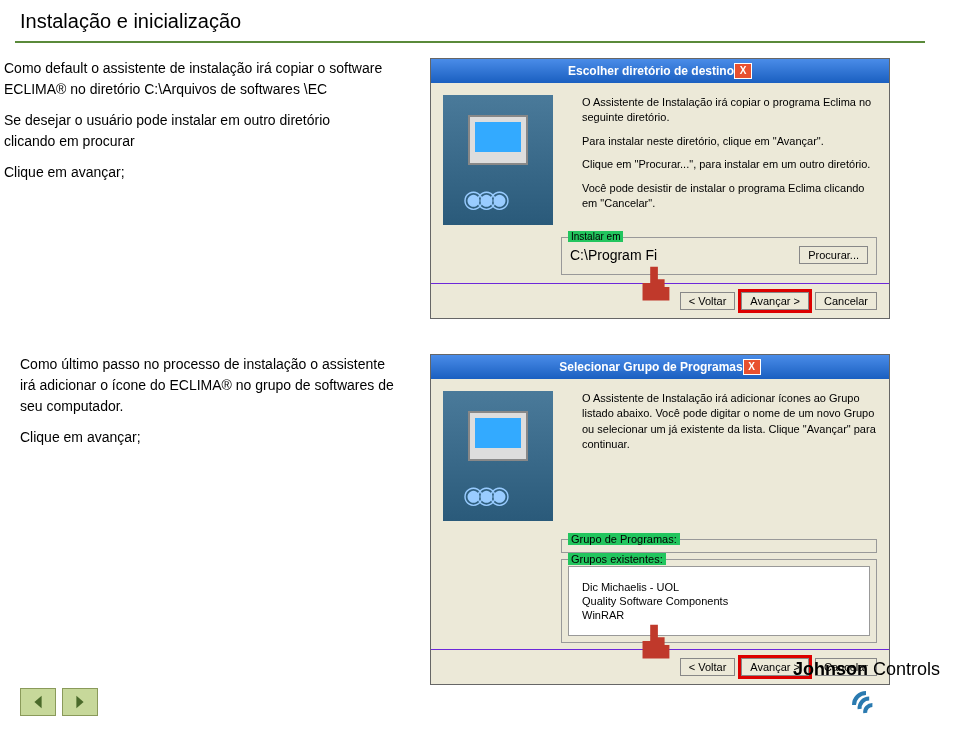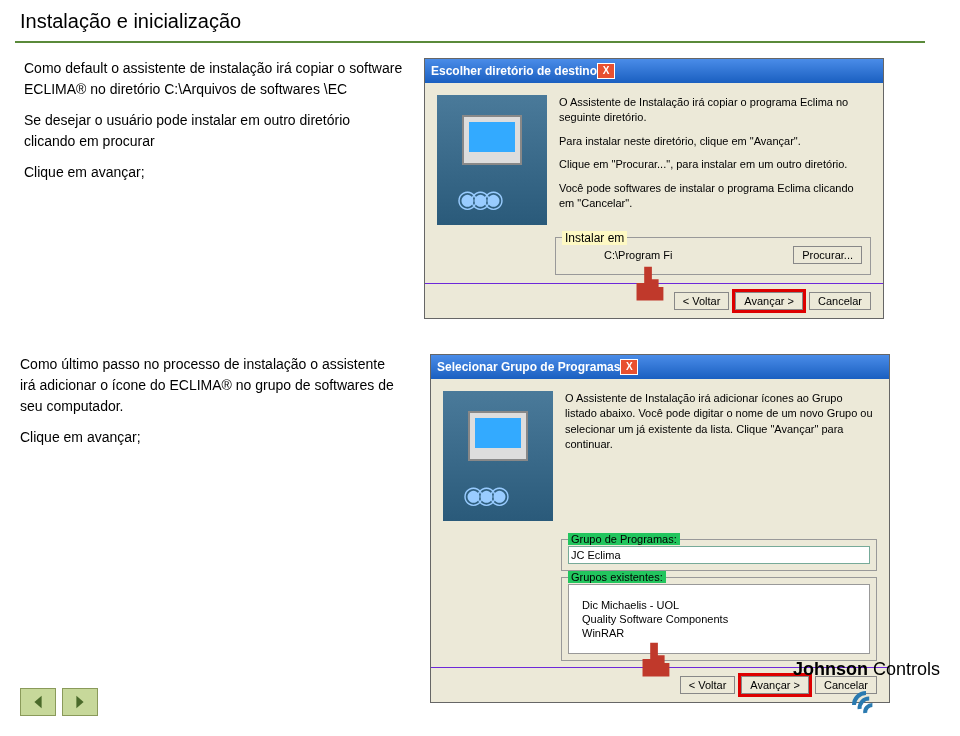--- a/index.html
+++ b/index.html
@@ -1,36 +1,36 @@
 <!DOCTYPE html>
 <html><head>
 <meta charset="utf-8">
 <style>
   * { box-sizing: border-box; margin: 0; padding: 0; }
   body { font-family: Arial, sans-serif; background: #fff; width: 960px; height: 736px; position: relative; }
   .page-title { font-size: 20px; padding: 10px 20px 8px; }
   .title-underline { height: 2px; background: #5a8a3a; margin: 0 15px 15px; width: 910px; }
-  .content { display: flex; padding: 0 24px; gap: 20px; }
+  .content { display: flex; padding: 0 4px; gap: 46px; }
   .left-col { width: 380px; font-size: 14px; line-height: 1.5; }
   .left-col p { margin-bottom: 10px; }
   .right-col { width: 480px; }
   .dialog { border: 1px solid #666; background: #ece9d8; font-size: 11px; width: 460px; margin-bottom: 20px; }
-  .titlebar { background: linear-gradient(#4a8ce8, #1a5fc0); color: #fff; padding: 4px 6px; font-weight: bold; display: flex; justify-content: flex-start; align-items: center; font-size: 12px; }
+  .titlebar { background: linear-gradient(#4a8ce8, #1a5fc0); color: #fff; padding: 4px 6px; font-weight: bold; display: flex; justify-content: center; align-items: center; font-size: 12px; }
   .titlebar .close { background: #e85030; color: #fff; width: 18px; height: 16px; text-align: center; line-height: 14px; border: 1px solid #fff; font-family: sans-serif; font-size: 10px; cursor: pointer; }
   .dlg-body { display: flex; padding: 12px; gap: 12px; }
   .dlg-icon { width: 110px; height: 130px; background: linear-gradient(#4a7a9a,#2a5a7a); position: relative; flex-shrink: 0; }
   .dlg-icon .monitor { position: absolute; top: 20px; left: 25px; width: 60px; height: 50px; background: #ddd; border: 2px solid #888; }
   .dlg-icon .monitor::after { content: ''; position: absolute; top: 5px; left: 5px; width: 46px; height: 30px; background: #3af; }
   .dlg-icon .discs { position: absolute; bottom: 12px; left: 20px; font-size: 24px; letter-spacing: -8px; color: #9cf; }
-  .dlg-text { font-size: 11px; line-height: 1.4; flex: 1; }
+  .dlg-text { font-size: 11px; line-height: 1.4; flex: 1; margin-left: 17px; }
   .dlg-text p { margin-bottom: 8px; }
   .instalar-box { border: 1px solid #999; margin: 0 12px 8px 130px; padding: 8px 8px 10px; position: relative; }
-  .instalar-box .lbl { position: absolute; top: -7px; left: 6px; background: #fef9c3; padding: 0 3px; font-size: 12px; }
+  .instalar-box .lbl { position: absolute; top: -7px; left: 6px; background: #22c55e; padding: 0 3px; font-size: 10px; }
   .instalar-row { display: flex; justify-content: space-between; align-items: center; }
-  .path-txt { font-size: 11px; margin-left: 40px; }
+  .path-txt { font-size: 14px; }
   .btn { background: #ece9d8; border: 1px solid #888; padding: 2px 8px; font-size: 11px; white-space: nowrap; cursor: pointer; }
   .dlg-footer { border-top: 1px solid #6d28d9; padding: 8px 12px; display: flex; justify-content: flex-end; gap: 6px; position: relative; align-items: center; }
   .highlight-btn { outline: 3px solid #d00; }
   .hand-icon { position: absolute; width: 48px; height: 48px; pointer-events: none; }
   .hand-icon svg { width: 100%; height: 100%; }
   .groupbox { border: 1px solid #999; margin: 6px 12px; padding: 6px; position: relative; }
   .groupbox .lbl { position: absolute; top: -7px; left: 6px; background: #22c55e; padding: 0 3px; font-size: 11px; }
   .groupbox input { width: 100%; border: 1px solid #7a9; background: #fff; padding: 2px; font-size: 11px; }
   .groupbox .list { background: #fff; border: 1px solid #999; padding: 13px; font-size: 11px; }
   .groupbox .list div { padding: 1px 0; }
@@ -63,21 +63,21 @@
       </div>
       <div class="dlg-body">
         <div class="dlg-icon">
           <div class="monitor"></div>
           <div class="discs">◉◉◉</div>
         </div>
         <div class="dlg-text">
           <p>O Assistente de Instalação irá copiar o programa Eclima no seguinte diretório.</p>
           <p>Para instalar neste diretório, clique em "Avançar".</p>
           <p>Clique em "Procurar...", para instalar em um outro diretório.</p>
-          <p>Você pode softwares de instalar o programa Eclima clicando em "Cancelar".</p>
+          <p>Você pode desistir de instalar o programa Eclima clicando em "Cancelar".</p>
         </div>
       </div>
       <div class="instalar-box">
         <span class="lbl">Instalar em</span>
         <div class="instalar-row">
           <span class="path-txt">C:\Program Fi</span>
           <span class="btn">Procurar...</span>
         </div>
       </div>
       <div class="dlg-footer">
@@ -109,21 +109,20 @@
         <div class="dlg-icon">
           <div class="monitor"></div>
           <div class="discs">◉◉◉</div>
         </div>
         <div class="dlg-text">
           <p>O Assistente de Instalação irá adicionar ícones ao Grupo listado abaixo. Você pode digitar o nome de um novo Grupo ou selecionar um já existente da lista. Clique "Avançar" para continuar.</p>
         </div>
       </div>
       <div class="groupbox" style="margin-left:130px;">
         <span class="lbl">Grupo de Programas:</span>
-        <input type="text" value="JC Eclima" style="">
       </div>
       <div class="groupbox" style="margin-left:130px;">
         <span class="lbl">Grupos existentes:</span>
         <div class="list">
           <div>Dic Michaelis - UOL</div>
           <div>Quality Software Components</div>
           <div>WinRAR</div>
         </div>
       </div>
       <div class="dlg-footer">

